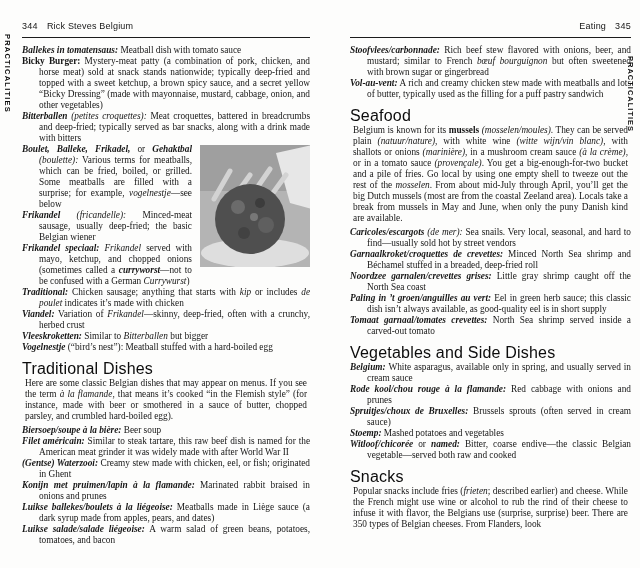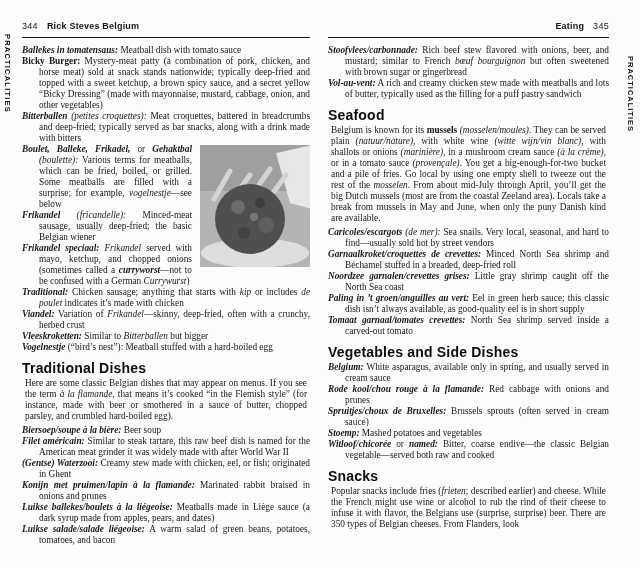--- a/index.html
+++ b/index.html
@@ -28,42 +28,42 @@
   }
   .vtab-box .vtab-inner {
     writing-mode:vertical-rl; text-orientation:mixed;
     font-family:"Liberation Sans", sans-serif;
     font-weight:bold; font-size:7.5px; letter-spacing:1px;
     color:#111; padding:4px 2px;
   }
 
   .page { position:absolute; top:20px; }
   .page-left  { left:22px;  width:288px; }
-  .page-right { left:328px; width:281px; }
+  .page-right { left:350px; width:281px; }
 
   .pagehead {
     display:flex; align-items:baseline; gap:9px;
     font-family:"Liberation Sans", sans-serif;
     font-size:9px; line-height:12px;
     padding-bottom:5px; margin-bottom:7px;
   }
   .pagehead .pnum  { font-weight:400; letter-spacing:0.3px; }
-  .pagehead .ptitle{ font-weight:700; letter-spacing:0.2px; }
+  .pagehead .ptitle{ font-weight:400; letter-spacing:0.2px; }
   .pagehead.right  { justify-content:flex-end; }
   .pagehead-rule { border-bottom:1px solid #1c1c1c; }
 
   .pagebody { font-size:9.3px; line-height:11px; text-align:justify; }
 
   .entry { padding-left:17px; text-indent:-17px; margin:0; }
   .para  { margin:3px; }
   .para.indent-first { text-indent:13px; }
 
   .sec-heading {
     font-family:"Liberation Sans", sans-serif;
-    font-weight:700; font-size:14px; line-height:13px;
+    font-weight:400; font-size:16px; line-height:13px;
     letter-spacing:0.2px; text-align:left;
     margin:9px 0 3px 0; color:#0c0c0c;
   }
 
   .photo-float {
     float:right; width:110px; height:122px;
     margin:1px 0 3px 8px;
     background:#bbb; overflow:hidden;
   }
   .photo-float svg { display:block; }

